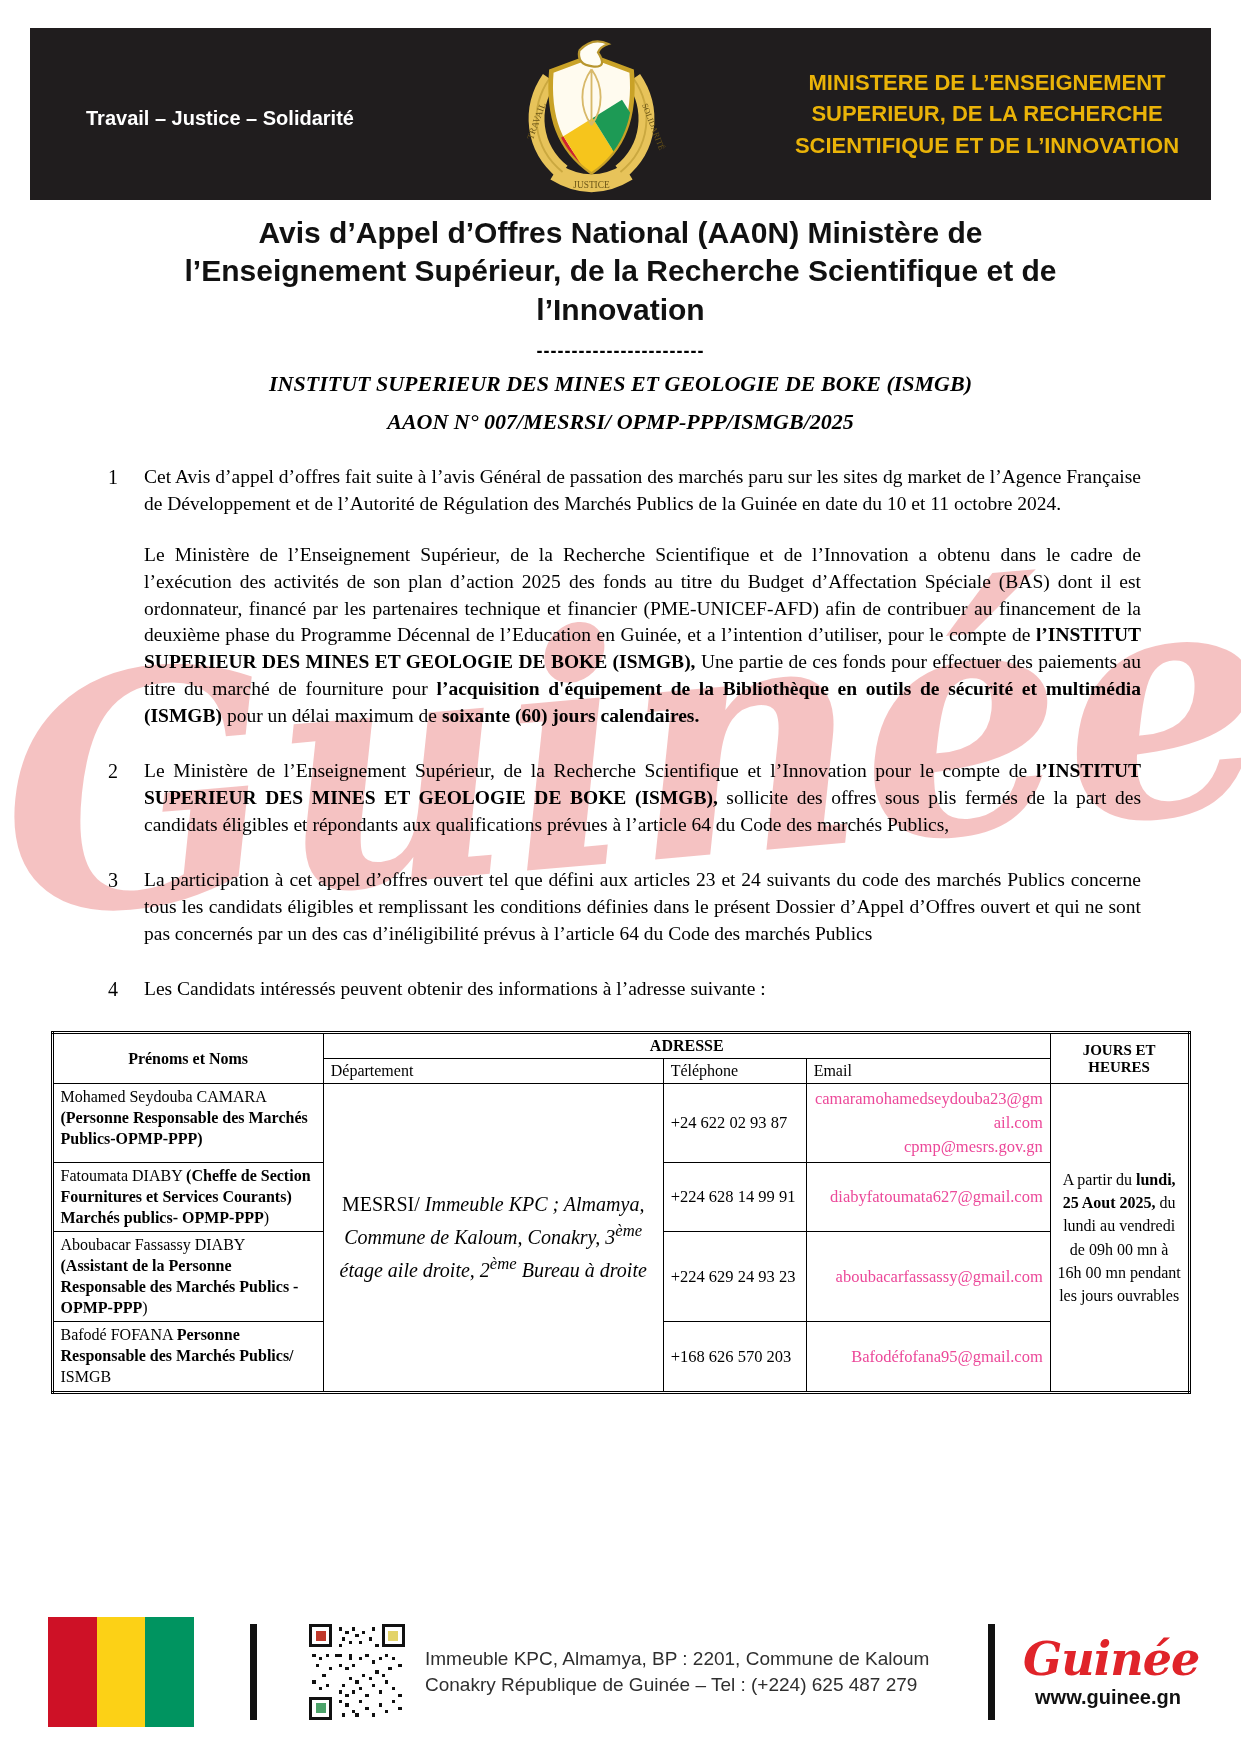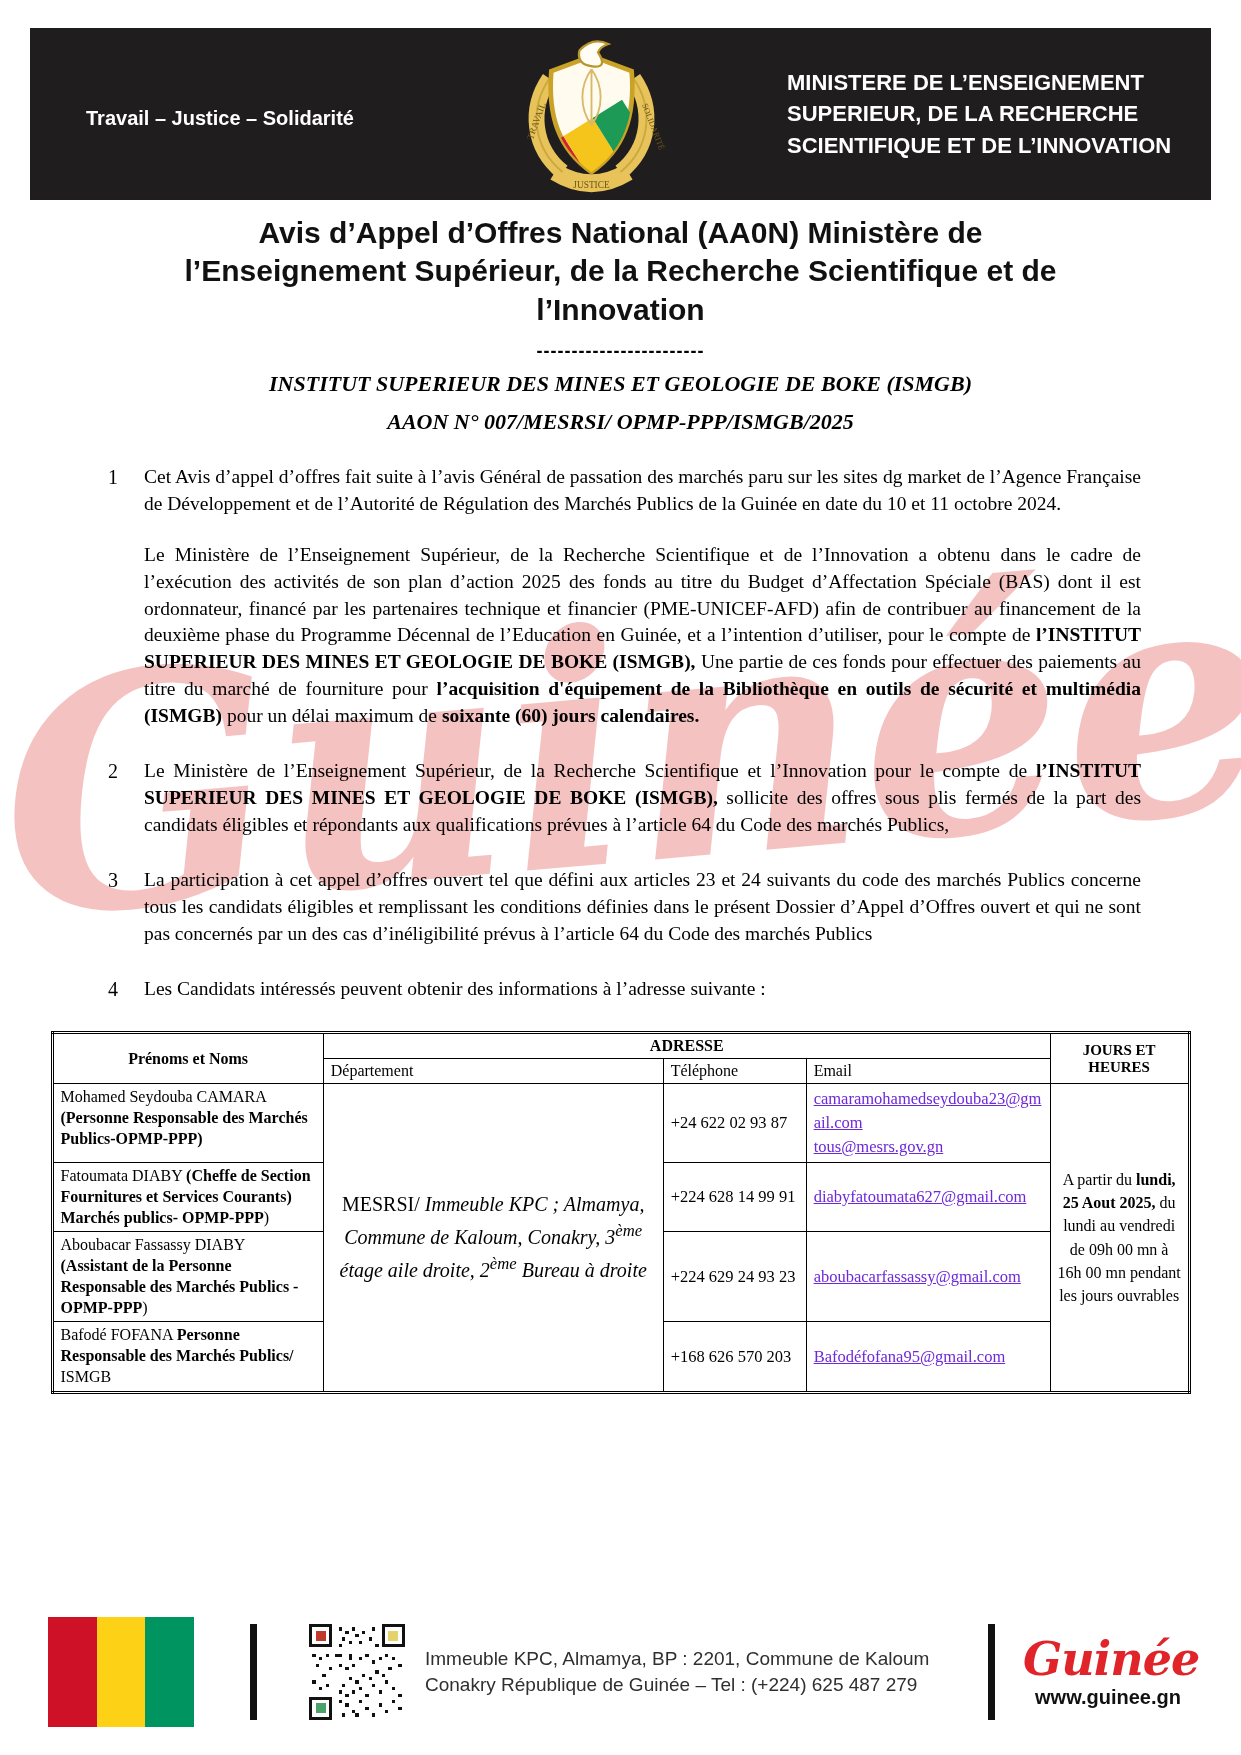--- a/index.html
+++ b/index.html
@@ -19,21 +19,21 @@
     position: absolute; top: 28px; left: 30px; right: 30px; height: 172px;
     background: #201d1e;
     display: flex; align-items: center; justify-content: space-between;
     padding: 0 24px;
   }
   .h-left { width: 390px; padding-left: 24px; color: #fff; font-family: "Liberation Sans", sans-serif; }
   .h-left-title { font-size: 27px; font-weight: bold; letter-spacing: .5px; }
   .h-left-motto { font-size: 20px; font-weight: bold; margin-top: 8px; padding-left: 8px; }
   .crest { width: 165px; height: 170px; flex: 0 0 auto; margin-top: 2px; }
   .h-right {
-    width: 400px; color: #ffffff; 
+    width: 400px; color: #eab308; text-align: center;
     font-family: "Liberation Sans", sans-serif;
     font-size: 22px; font-weight: bold; line-height: 1.42; margin-left: 48px;
   }
 
   
   .watermark {
     position: absolute; top: 590px; left: 0; right: 0;
     text-align: center; z-index: 0;
     font-family: "DejaVu Serif", serif;
     font-style: italic; font-weight: bold;
@@ -84,21 +84,21 @@
   }
   .contacts th, .contacts td { border: 1px solid #000; padding: 3px 7px; }
   .contacts th { font-weight: bold; text-align: center; }
   .contacts th.sub { font-weight: normal; text-align: left; }
   .th-names { text-align: left; vertical-align: middle; }
   .th-jours { vertical-align: middle; font-size: 15px; }
   td.name { vertical-align: top; line-height: 1.3; font-size: 16px; }
   td.dept { vertical-align: middle; text-align: center; font-size: 20px; line-height: 1.45; }
   td.phone { vertical-align: middle; font-size: 16.5px; white-space: nowrap; }
   td.email { vertical-align: middle; font-size: 16.5px; word-break: break-all; line-height: 1.45; }
-  td.email a { color: #6d28d9; text-decoration: underline; display: block; cursor: pointer; }
+  td.email a { color: #ec4899; display: block; cursor: pointer; text-align: right; }
   td.jours { vertical-align: middle; text-align: center; font-size: 16px; line-height: 1.45; padding: 4px 6px; }
 
   
   .footer {
     position: absolute; left: 0; right: 0; bottom: 28px;
     display: flex; align-items: center;
     padding: 0 48px;
     gap: 0;
   }
   .flag { width: 146px; height: 110px; display: flex; flex: 0 0 auto; }
@@ -228,21 +228,21 @@
           <th class="sub">Email</th>
         </tr>
       </thead>
       <tbody>
         <tr>
           <td class="name"><span>Mohamed Seydouba CAMARA </span><span class="b">(Personne Responsable des Marchés Publics-OPMP-PPP)</span></td>
           <td class="dept" rowspan="4"><span>MESRSI/ </span><span class="i">Immeuble KPC ; Almamya, Commune de Kaloum, Conakry, 3</span><sup class="i">ème</sup><span class="i"> étage aile droite, 2</span><sup class="i">ème</sup><span class="i"> Bureau à droite</span></td>
           <td class="phone">+24 622 02 93 87</td>
           <td class="email">
             <a>camaramohamedseydouba23@gmail.com</a>
-            <a>tous@mesrs.gov.gn</a>
+            <a>cpmp@mesrs.gov.gn</a>
           </td>
           <td class="jours" rowspan="4"><span>A partir du </span><span class="b">lundi, 25 Aout 2025,</span><span> du lundi au vendredi de 09h 00 mn à 16h 00 mn pendant les jours ouvrables</span></td>
         </tr>
         <tr>
           <td class="name"><span>Fatoumata DIABY </span><span class="b">(Cheffe de Section Fournitures et Services Courants) Marchés publics- OPMP-PPP</span><span>)</span></td>
           <td class="phone">+224 628 14 99 91</td>
           <td class="email">
             <a>diabyfatoumata627@gmail.com</a>
           </td>
         </tr>

